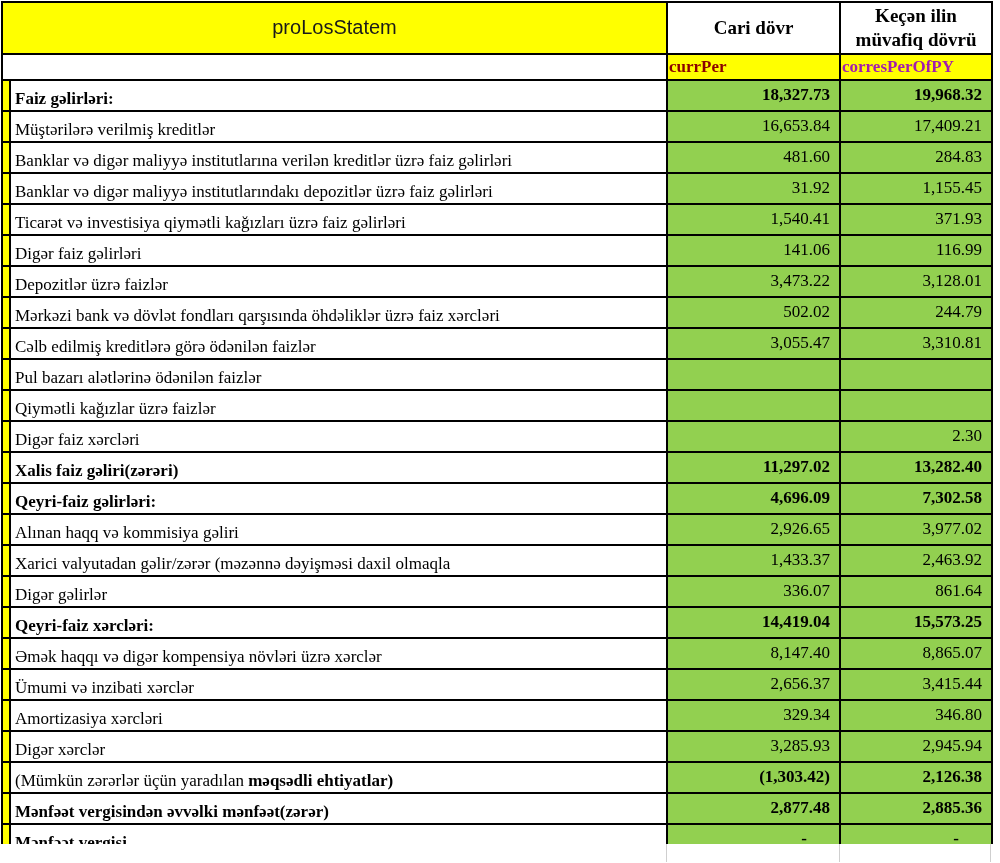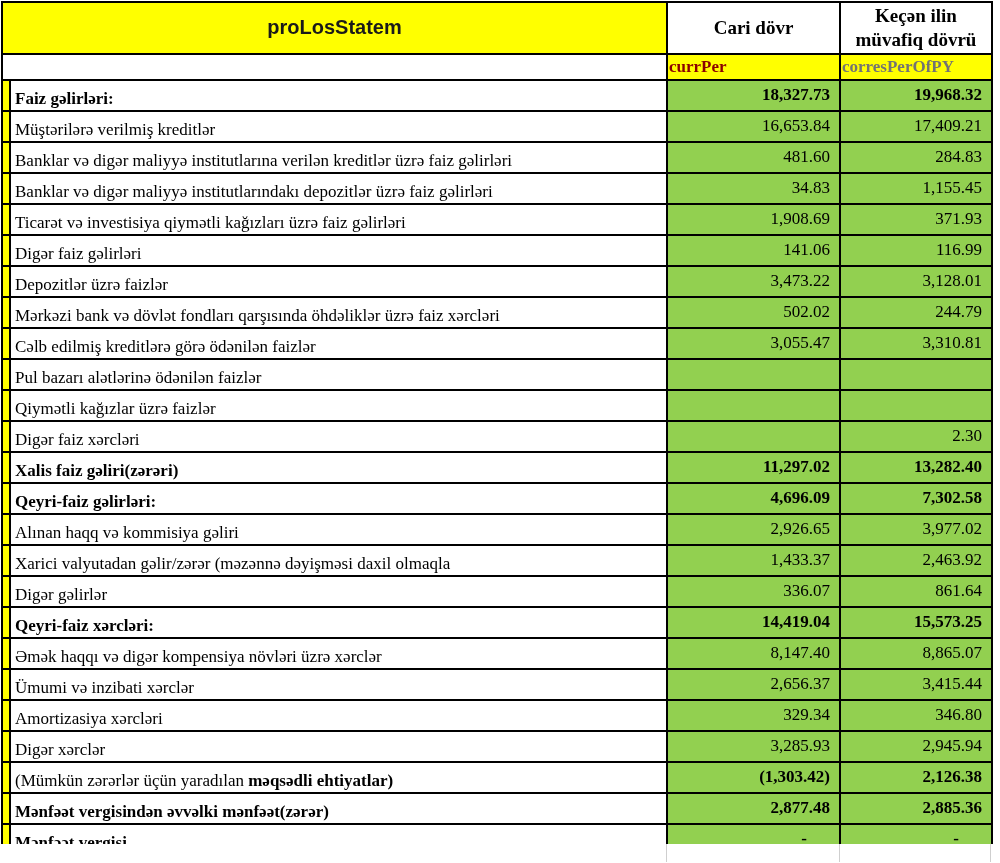--- a/index.html
+++ b/index.html
@@ -27,21 +27,21 @@
     overflow: hidden;
     white-space: nowrap;
     box-sizing: border-box;
   }
   
   .title-cell {
     background: #FFFF00;
     text-align: center;
     vertical-align: middle;
     font-family: "Liberation Sans", sans-serif;
-    font-weight: 700;
+    font-weight: 400;
     font-size: 20px;
     height: 51px;
     color: #1a1a1a;
   }
   .colhead {
     background: #ffffff;
     text-align: center;
     vertical-align: middle;
     font-weight: bold;
     font-size: 19px;
@@ -110,21 +110,21 @@
     </colgroup>
     <thead>
       <tr>
         <th class="title-cell" colspan="2">proLosStatem</th>
         <th class="colhead">Cari dövr</th>
         <th class="colhead">Keçən ilin müvafiq dövrü</th>
       </tr>
       <tr>
         <td class="empty-head" colspan="2"></td>
         <td class="codehead code-color" style="color: rgb(139, 0, 0);">currPer</td>
-        <td class="codehead code-color" style="color: #737373;">corresPerOfPY</td>
+        <td class="codehead code-color" style="color: #a21caf;">corresPerOfPY</td>
       </tr>
     </thead>
     <tbody>
   <tr class="bold-row">
     <td class="stripe"></td>
     <td class="label"><span class="lbl-main">Faiz gəlirləri:</span><span class="lbl-bold"></span></td>
     <td class="num b">18,327.73</td>
     <td class="num b">19,968.32</td>
   </tr>
 
@@ -138,28 +138,28 @@
   <tr>
     <td class="stripe"></td>
     <td class="label"><span class="lbl-main">Banklar və digər maliyyə institutlarına verilən kreditlər üzrə faiz gəlirləri</span><span class="lbl-bold"></span></td>
     <td class="num">481.60</td>
     <td class="num">284.83</td>
   </tr>
 
   <tr>
     <td class="stripe"></td>
     <td class="label"><span class="lbl-main">Banklar və digər maliyyə institutlarındakı depozitlər üzrə faiz gəlirləri</span><span class="lbl-bold"></span></td>
-    <td class="num">34.83</td>
+    <td class="num">31.92</td>
     <td class="num">1,155.45</td>
   </tr>
 
   <tr>
     <td class="stripe"></td>
     <td class="label"><span class="lbl-main">Ticarət və investisiya qiymətli kağızları üzrə faiz gəlirləri</span><span class="lbl-bold"></span></td>
-    <td class="num">1,908.69</td>
+    <td class="num">1,540.41</td>
     <td class="num">371.93</td>
   </tr>
 
   <tr>
     <td class="stripe"></td>
     <td class="label"><span class="lbl-main">Digər faiz gəlirləri</span><span class="lbl-bold"></span></td>
     <td class="num">141.06</td>
     <td class="num">116.99</td>
   </tr>
 

